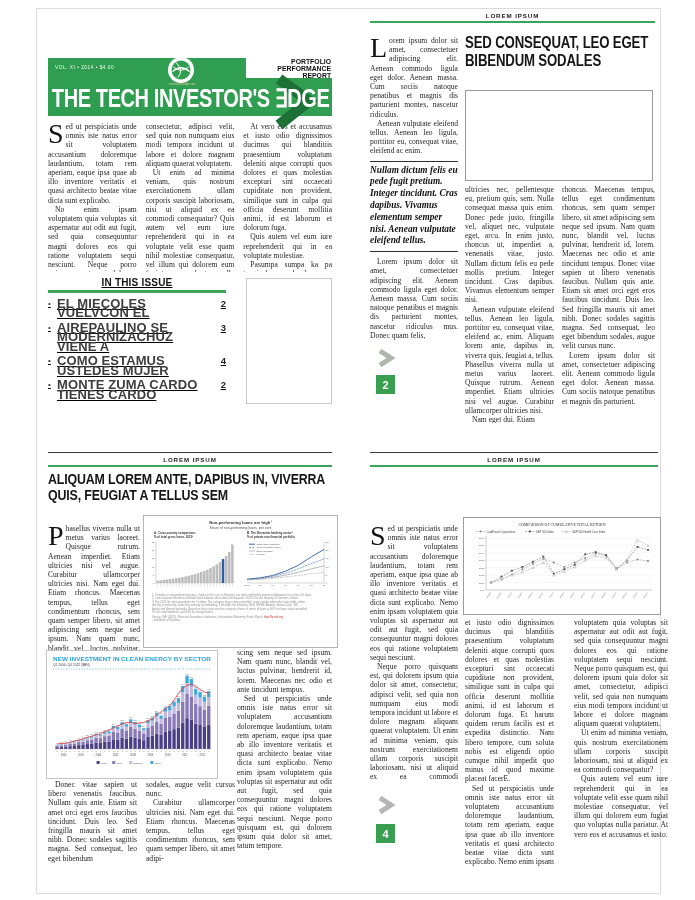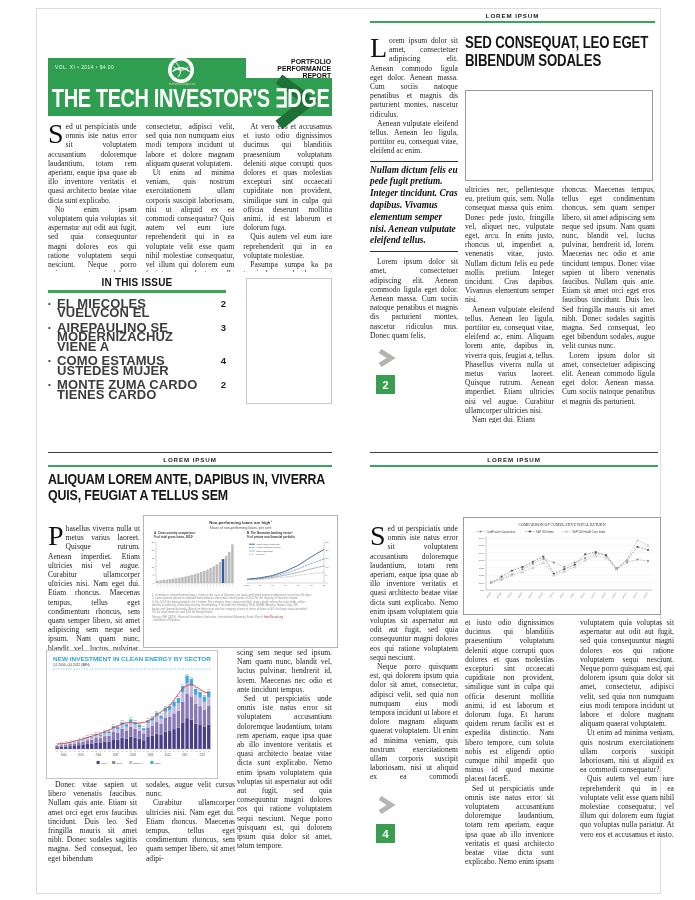--- a/index.html
+++ b/index.html
@@ -27,21 +27,21 @@
   .mh{position:relative;height:58px;margin-top:16px;}
   .mh-strip{position:absolute;left:0;top:0;width:198px;height:20px;background:#2f9e50;}
   .mh-band{position:absolute;left:0;top:20px;width:100%;height:38px;background:#2f9e50;}
   .mh-vol{position:absolute;left:7px;top:7px;font-family:"Liberation Sans",sans-serif;font-size:4.8px;color:#eafeee;letter-spacing:.5px;z-index:2;}
   .mh-corner{position:absolute;right:1px;top:1px;text-align:right;font-family:"Liberation Sans",sans-serif;font-weight:bold;font-size:7.8px;line-height:6.9px;color:#101010;transform:scaleX(.88);transform-origin:100% 0;z-index:2;}
   .mh-title{position:absolute;left:1px;top:23px;width:354px;transform:scaleX(.8);transform-origin:0 0;text-align:center;font-family:"Liberation Sans",sans-serif;font-weight:bold;font-size:25px;line-height:34px;color:#fff;white-space:nowrap;letter-spacing:-.5px;z-index:3;}
   .mh-logo{position:absolute;left:120px;top:-1px;z-index:4;}
   .mh-site{position:absolute;left:112px;top:25px;z-index:4;font-family:"Liberation Sans",sans-serif;font-size:2.6px;color:#f2c9a0;width:44px;text-align:center;}
   .mh-arrow{position:absolute;right:3px;top:16px;z-index:1;}
   
-  .issue-row{display:flex;gap:20px;margin-top:5px;}
+  .issue-row{display:flex;gap:20px;margin-top:5px;text-decoration:underline;}
   .issue{width:178px;}
   .issue-title{font:bold 10px "Liberation Sans",sans-serif;text-align:center;letter-spacing:.2px;color:#141414;}
   .issue-rule{height:2.6px;background:#3aa45a;margin:2px 0 6px;}
   .issue-item{display:flex;align-items:flex-start;margin-bottom:5px;font-family:"Liberation Sans",sans-serif;color:#3d3d3d;}
   .issue-blt{width:9px;font-size:8px;line-height:9.5px;}
   .issue-lbl{flex:1;font-weight:bold;font-size:13px;line-height:9.5px;letter-spacing:.1px;}
   .issue-pg{width:14px;text-align:right;font-weight:bold;font-size:9.5px;line-height:9.5px;color:#222;}
   .phbox{flex:1;border:1px solid #c9c9c9;height:124px;margin-top:1px;background:#fff;}
   
   .abs{position:absolute;}
@@ -667,19 +667,19 @@
           <text x="71.9" y="14.5" font-size="2.7" fill="#444" text-anchor="start" font-family="&quot;Liberation Sans&quot;,sans-serif" font-weight="normal">S&amp;P 500 Index</text>
           <line x1="97.75" y1="13.5" x2="106.75" y2="13.5" stroke="#9a9a9a" stroke-width="0.5" stroke-dasharray="1.5 1"></line>
           <polygon points="102.25,12.3 101.05,14.5 103.45,14.5" fill="#fff" stroke="#9a9a9a" stroke-width="0.4"></polygon>
           <text x="108.25" y="14.5" font-size="2.7" fill="#444" text-anchor="start" font-family="&quot;Liberation Sans&quot;,sans-serif" font-weight="normal">S&amp;P 500 Health Care Index</text>
         </svg></div>
 
     <div class="abs bt" style="left:95px;top:166px;width:89px;height:248px;overflow:hidden;">
       <p>et iusto odio dignissimos ducimus qui blanditiis praesentium voluptatum deleniti atque corrupti quos dolores et quas molestias excepturi sint occaecati cupiditate non provident, similique sunt in culpa qui officia deserunt mollitia animi, id est laborum et dolorum fuga. Et harum quidem rerum facilis est et expedita distinctio. Nam libero tempore, cum soluta nobis est eligendi optio cumque nihil impedit quo minus id quod maxime placeat facerE.</p>
       <p class="ind">Sed ut perspiciatis unde omnis iste natus error sit voluptatem accusantium doloremque laudantium, totam rem aperiam, eaque ipsa quae ab illo inventore veritatis et quasi architecto beatae vitae dicta sunt explicabo. Nemo enim ipsam</p>
     </div>
-    <div class="abs bt" style="left:210px;top:166px;width:94px;height:240px;overflow:hidden;">
+    <div class="abs bt" style="left:204px;top:166px;width:94px;height:240px;overflow:hidden;">
       <p>voluptatem quia voluptas sit aspernatur aut odit aut fugit, sed quia consequuntur magni dolores eos qui ratione voluptatem sequi nesciunt. Neque porro quisquam est, qui dolorem ipsum quia dolor sit amet, consectetur, adipisci velit, sed quia non numquam eius modi tempora incidunt ut labore et dolore magnam aliquam quaerat voluptatem.</p>
       <p class="ind">Ut enim ad minima veniam, quis nostrum exercitationem ullam corporis suscipit laboriosam, nisi ut aliquid ex ea commodi consequatur?</p>
       <p class="ind">Quis autem vel eum iure reprehenderit qui in ea voluptate velit esse quam nihil molestiae consequatur, vel illum qui dolorem eum fugiat quo voluptas nulla pariatur. At vero eos et accusamus et iusto.</p>
     </div>
   </section>
 </div>
 
 </body></html>

